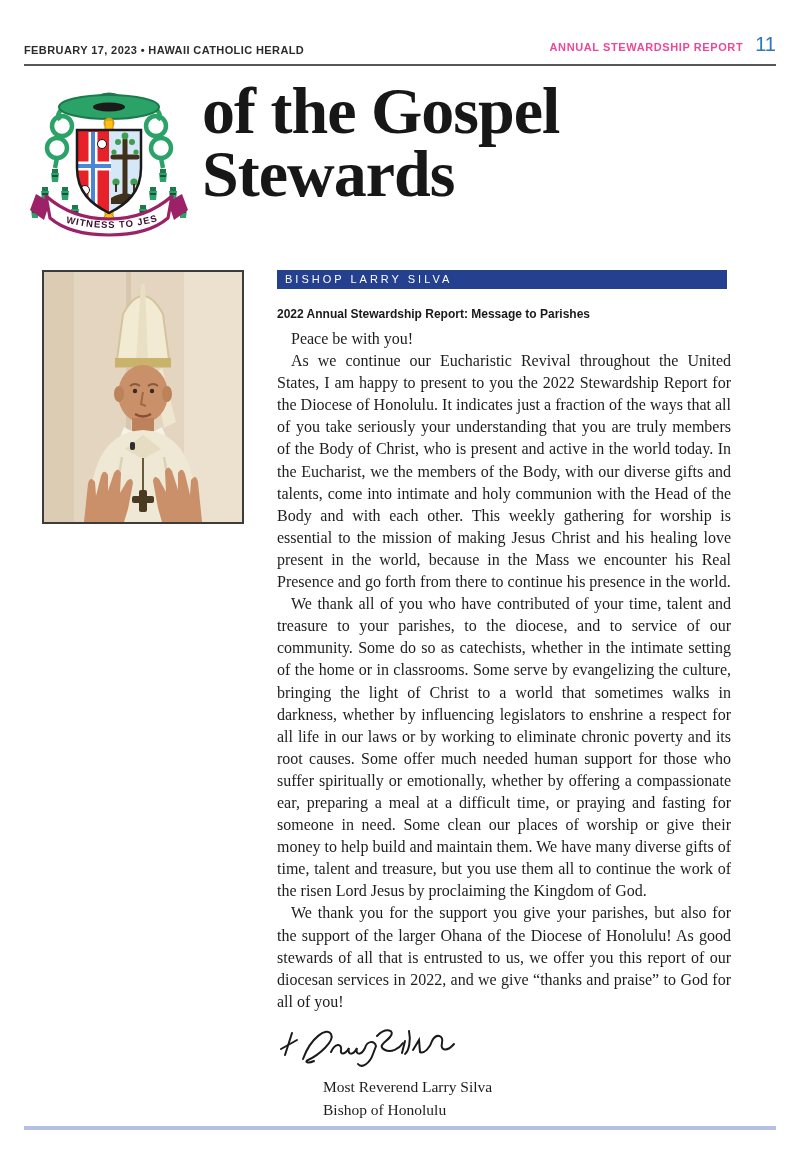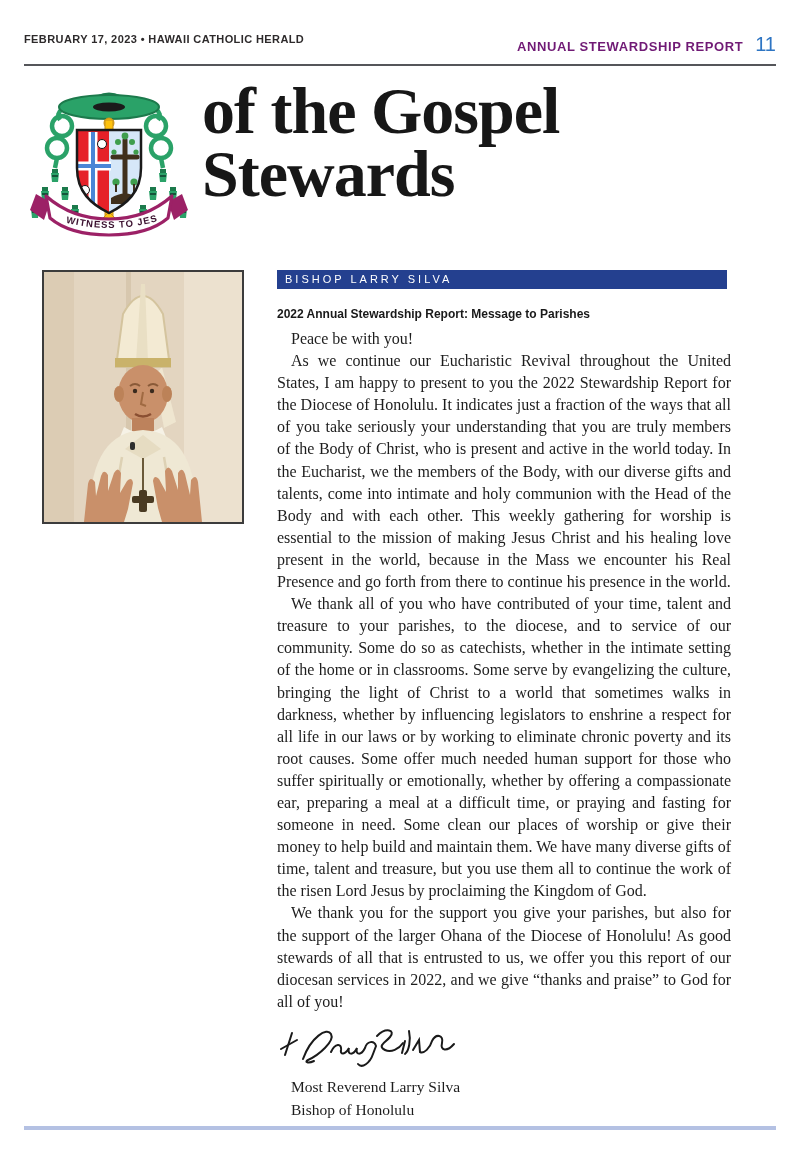--- a/index.html
+++ b/index.html
@@ -13,35 +13,35 @@
     color:#1a1a1a;
   }
   
   .header{
     margin:0 24px;
     padding-top:33px;
     padding-bottom:8px;
     border-bottom:2px solid #55565a;
     display:flex;
     justify-content:space-between;
-    align-items:flex-start;
+    align-items:flex-end;
     font-family:"Liberation Sans",sans-serif;
   }
   .header-left{
     font-size:11px;
     letter-spacing:.4px;
     font-weight:600;
     color:#2d2a2b;
   }
   .header-right{display:flex;align-items:baseline;}
   .header-section{
-    font-size:13px;
+    font-size:11px;
     font-weight:bold;
     letter-spacing:.6px;
-    color:#701a75;
+    color:#ec4899;
   }
   .page-number{
     font-size:20px;
     font-weight:normal;
     color:#2e75c3;
     margin-left:12px;
   }
   
   .masthead{
     margin:12px 24px 0;
@@ -105,20 +105,21 @@
     text-align:justify;
     text-indent:14px;
     color:#1d1d1d;
   }
   .signature{margin:6px 0 2px -4px;}
   .closing{margin-left:14px;}
   .closing div{
     font-size:15.5px;
     line-height:23.5px;
     color:#1d1d1d;
+    margin-left:32px;
   }
   
   .footer-bar{
     position:absolute;
     left:24px;right:24px;top:1126px;
     height:4px;
     background:#b4c1e3;
   }
 </style>
 </head>

